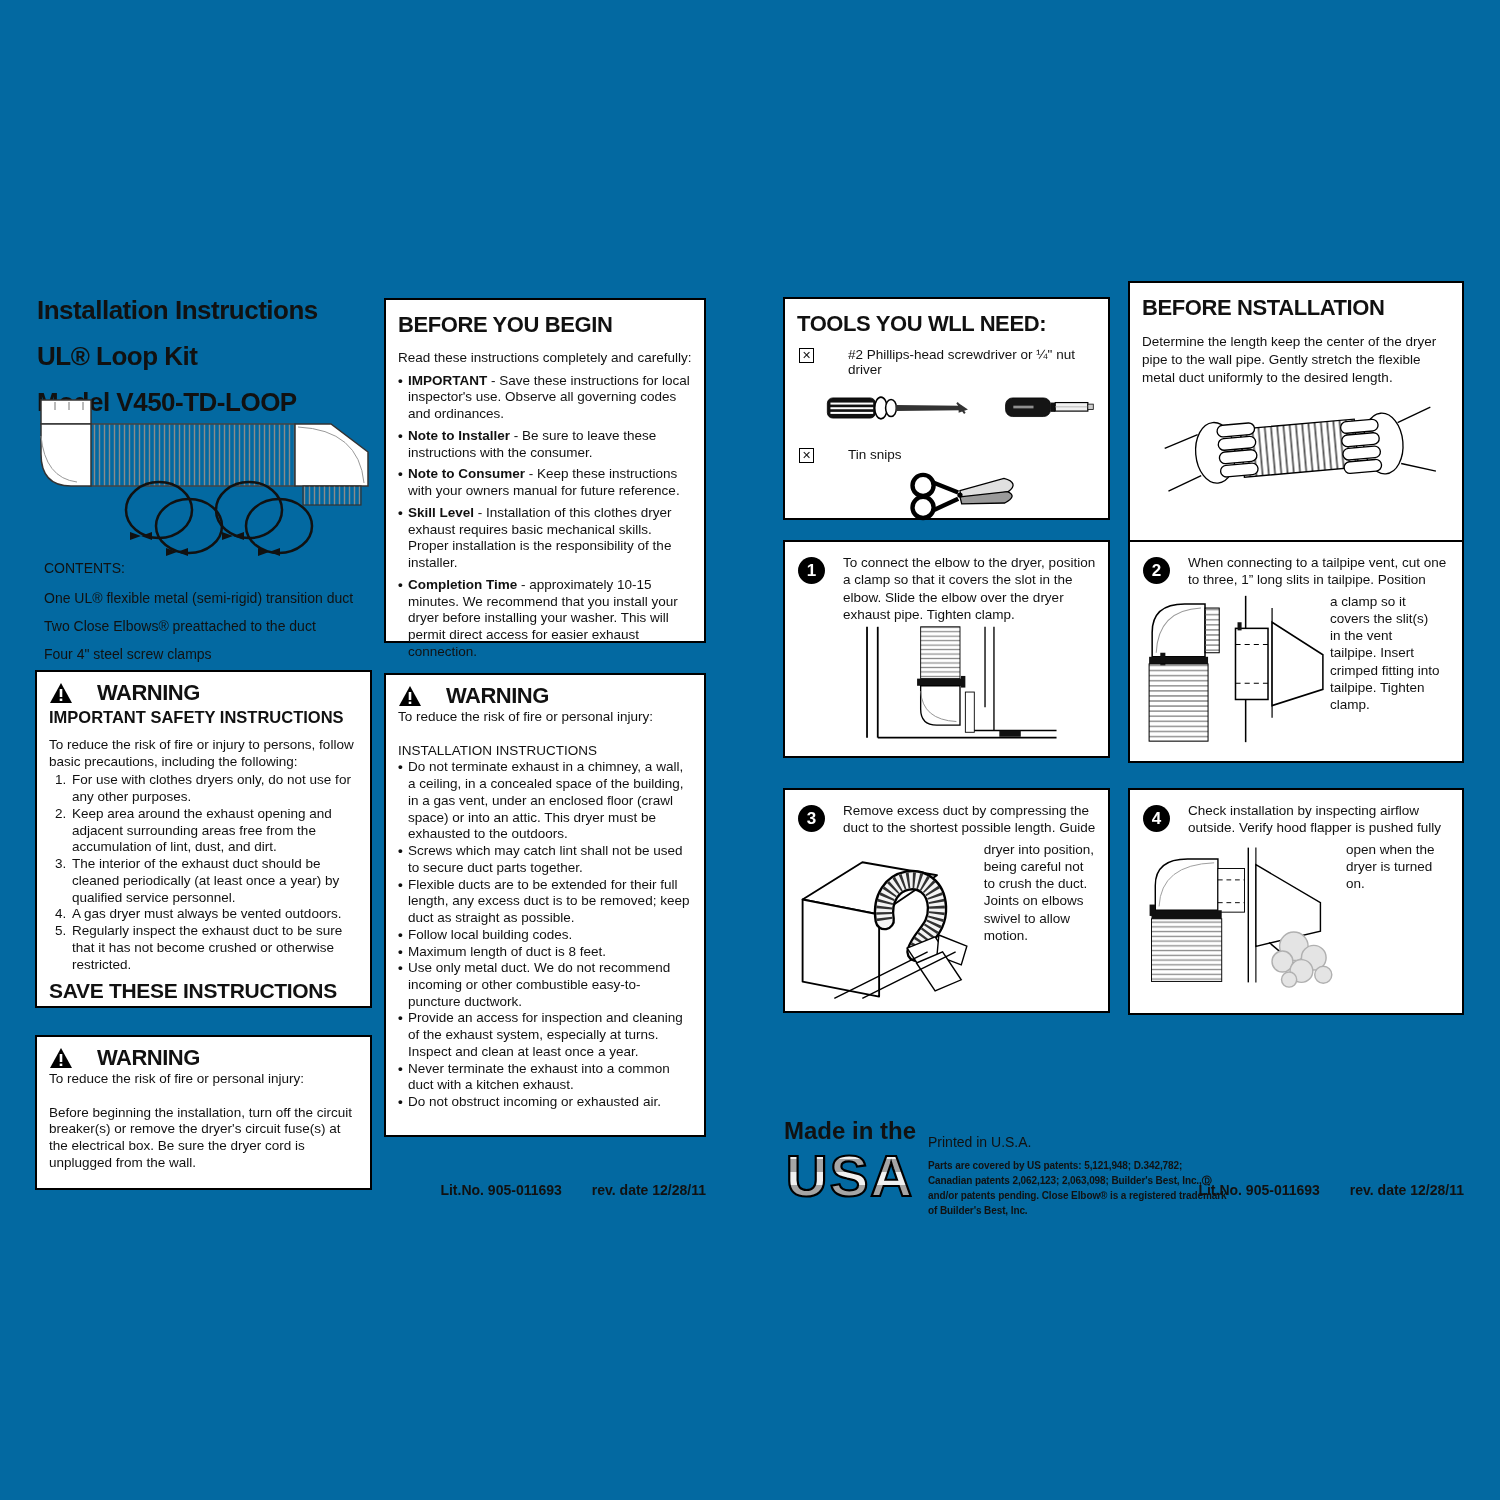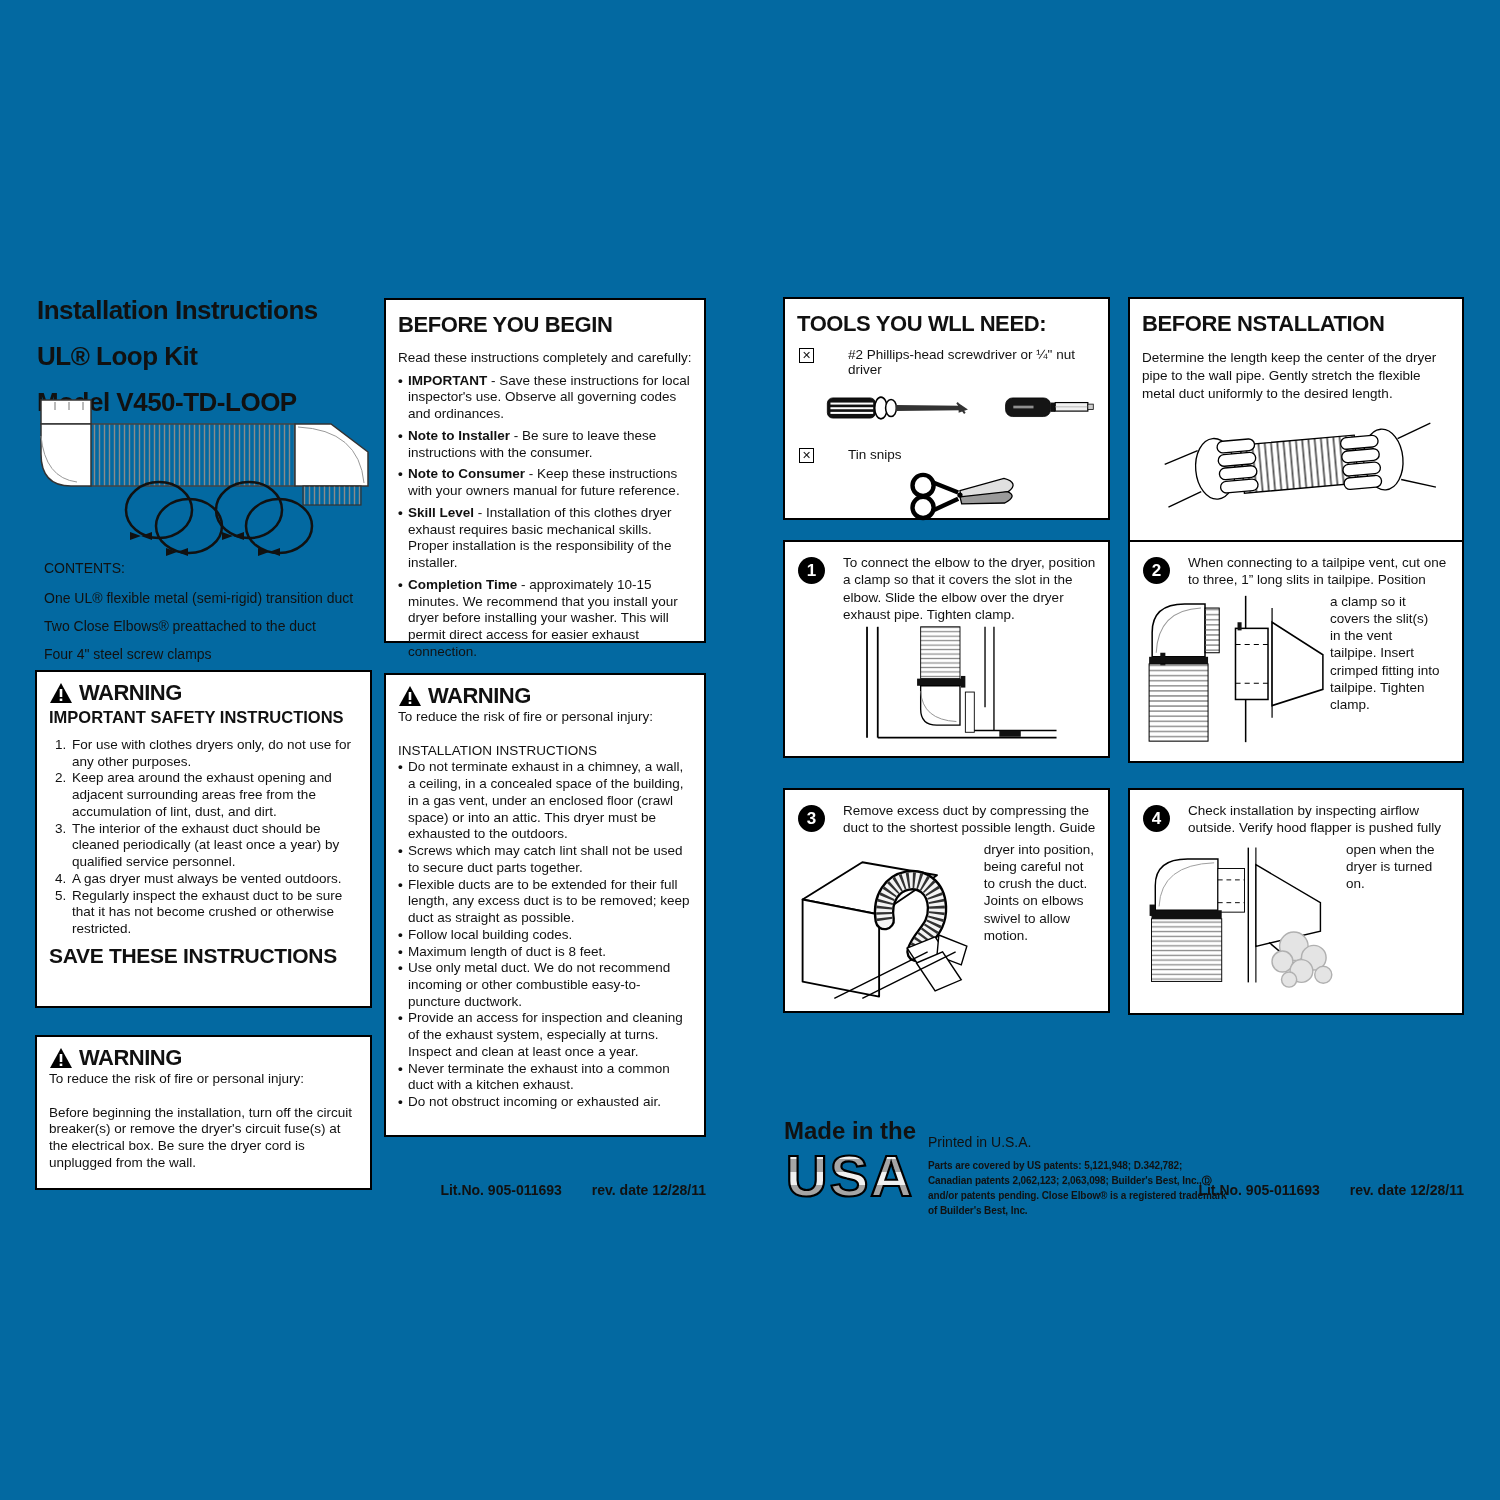--- a/index.html
+++ b/index.html
@@ -7,21 +7,21 @@
         font-family:"Liberation Sans",sans-serif;overflow:hidden;}
   .abs{position:absolute;}
   .box{border:2px solid #000;background:#fff;box-sizing:border-box;padding:10px 12px;}
   .t-main{font-size:26px;font-weight:700;line-height:46px;letter-spacing:-.5px;}
   .t-box{font-size:22px;font-weight:700;letter-spacing:-.4px;margin:2px 0 12px;}
   .body-txt{font-size:13.5px;line-height:1.24;}
   .b{font-weight:700;}
   .bl{position:relative;padding-left:10px;}
   .bl::before{content:"\2022";position:absolute;left:0;font-weight:700;}
   .sp .bl{margin-top:5px;}
-  .warn-head{display:flex;align-items:flex-end;gap:6px;margin-bottom:2px;}
+  .warn-head{display:flex;align-items:flex-end;gap:24px;margin-bottom:2px;}
   .warn-word{font-size:22px;font-weight:700;letter-spacing:-.5px;line-height:1;}
   .warn-sub{font-size:16.5px;font-weight:700;text-align:left;margin:4px 0 10px;}
   ol.numlist{margin:2px 0 0;padding-left:21px;}
   ol.numlist li{margin:0;padding-left:2px;}
   .save{font-size:21px;font-weight:700;letter-spacing:-.3px;margin-top:6px;}
   .stepnum{position:absolute;left:13px;top:15px;width:27px;height:27px;border-radius:50%;
            background:#000;color:#fff;display:flex;align-items:center;justify-content:center;
            font-size:17px;font-weight:700;}
   .steptext{margin-left:46px;font-size:13.5px;line-height:1.28;}
   .steprow{display:flex;align-items:flex-start;margin-top:2px;}
@@ -92,20 +92,21 @@
   <div class="box abs" style="left:35px;top:670px;width:337px;height:338px;">
     <div class="warn-head">
       <svg width="24" height="22" viewBox="0 0 24 22">
         <path d="M12,1 L23,21 L1,21 Z" fill="#000"></path>
         <rect x="10.7" y="7" width="2.6" height="8" fill="#fff"></rect>
         <rect x="10.7" y="16.6" width="2.6" height="2.4" fill="#fff"></rect>
       </svg>
       <span class="warn-word">WARNING</span>
     </div>
     <div class="warn-sub">IMPORTANT SAFETY INSTRUCTIONS</div>
+    <div class="body-txt">To reduce the risk of fire or injury to persons, follow basic precautions, including the following:</div>
     <ol class="numlist body-txt">
       <li>For use with clothes dryers only, do not use for any other purposes.</li>
       <li>Keep area around the exhaust opening and adjacent surrounding areas free from the accumulation of lint, dust, and dirt.</li>
       <li>The interior of the exhaust duct should be cleaned periodically (at least once a year) by qualified service personnel.</li>
       <li>A gas dryer must always be vented outdoors.</li>
       <li>Regularly inspect the exhaust duct to be sure that it has not become crushed or otherwise restricted.</li>
     </ol>
     <div class="save">SAVE THESE INSTRUCTIONS</div>
   </div>
 
@@ -267,21 +268,21 @@
     <text x="75" y="27" text-anchor="middle" font-family="Liberation Sans, sans-serif" font-size="24" font-weight="bold" fill="#111">Made in the</text>
     <text x="75" y="84" text-anchor="middle" font-family="Liberation Sans, sans-serif" font-size="58" font-weight="bold" letter-spacing="2" fill="url(#lgUSA)" stroke="#000" stroke-width="2.2">USA</text>
   </svg>
   <div class="printed abs" style="left:928px;top:1134px;">Printed in U.S.A.</div>
   <div class="patents abs" style="left:928px;top:1158px;width:300px;">
     <div>Parts are covered by US patents: 5,121,948; D.342,782;</div>
     <div>Canadian patents 2,062,123; 2,063,098; Builder's Best, Inc.,Ⓓ</div>
     <div>and/or patents pending. Close Elbow® is a registered trademark of Builder's Best, Inc.</div>
   </div>
 
-  <div class="box abs" style="left:1128px;top:297px;width:336px;height:280px;">
+  <div class="box abs" style="left:1128px;top:281px;width:336px;height:280px;">
     <div class="t-box">BEFORE NSTALLATION</div>
     <div class="body-txt" style="line-height:1.35;">Determine the length keep the center of the dryer pipe to the wall pipe. Gently stretch the flexible metal duct uniformly to the desired length.</div>
     <svg width="300" height="118" viewBox="0 0 305 132" style="margin:4px 0 0 8px;">
       <defs>
         <pattern id="pE" patternUnits="userSpaceOnUse" width="7" height="10">
           <line x1="3.5" y1="0" x2="3.5" y2="10" stroke="#555" stroke-width="2"></line>
         </pattern>
       </defs>
       <g transform="rotate(-5 150 66)">
         <rect x="88" y="36" width="128" height="54" fill="url(#pE)" stroke="#000" stroke-width="1.5"></rect>

